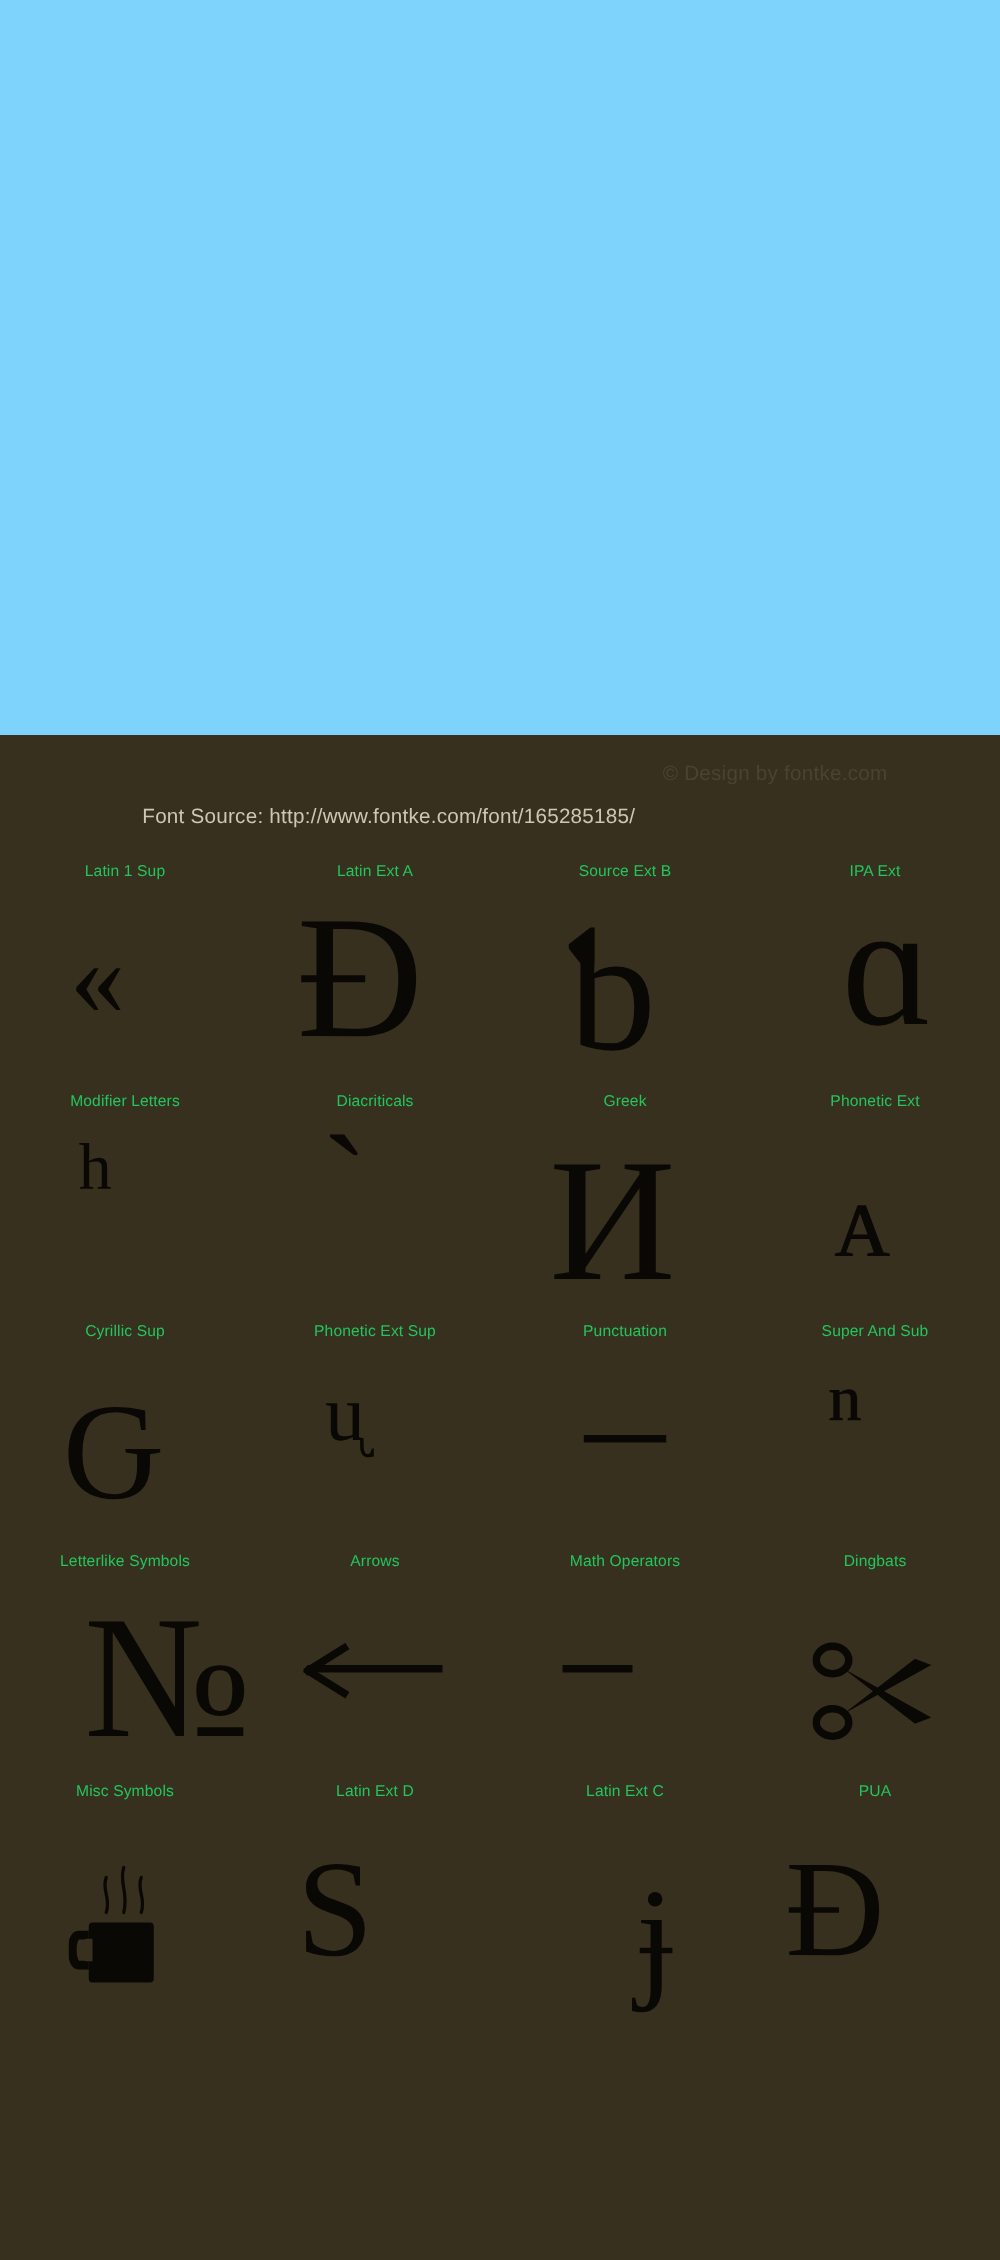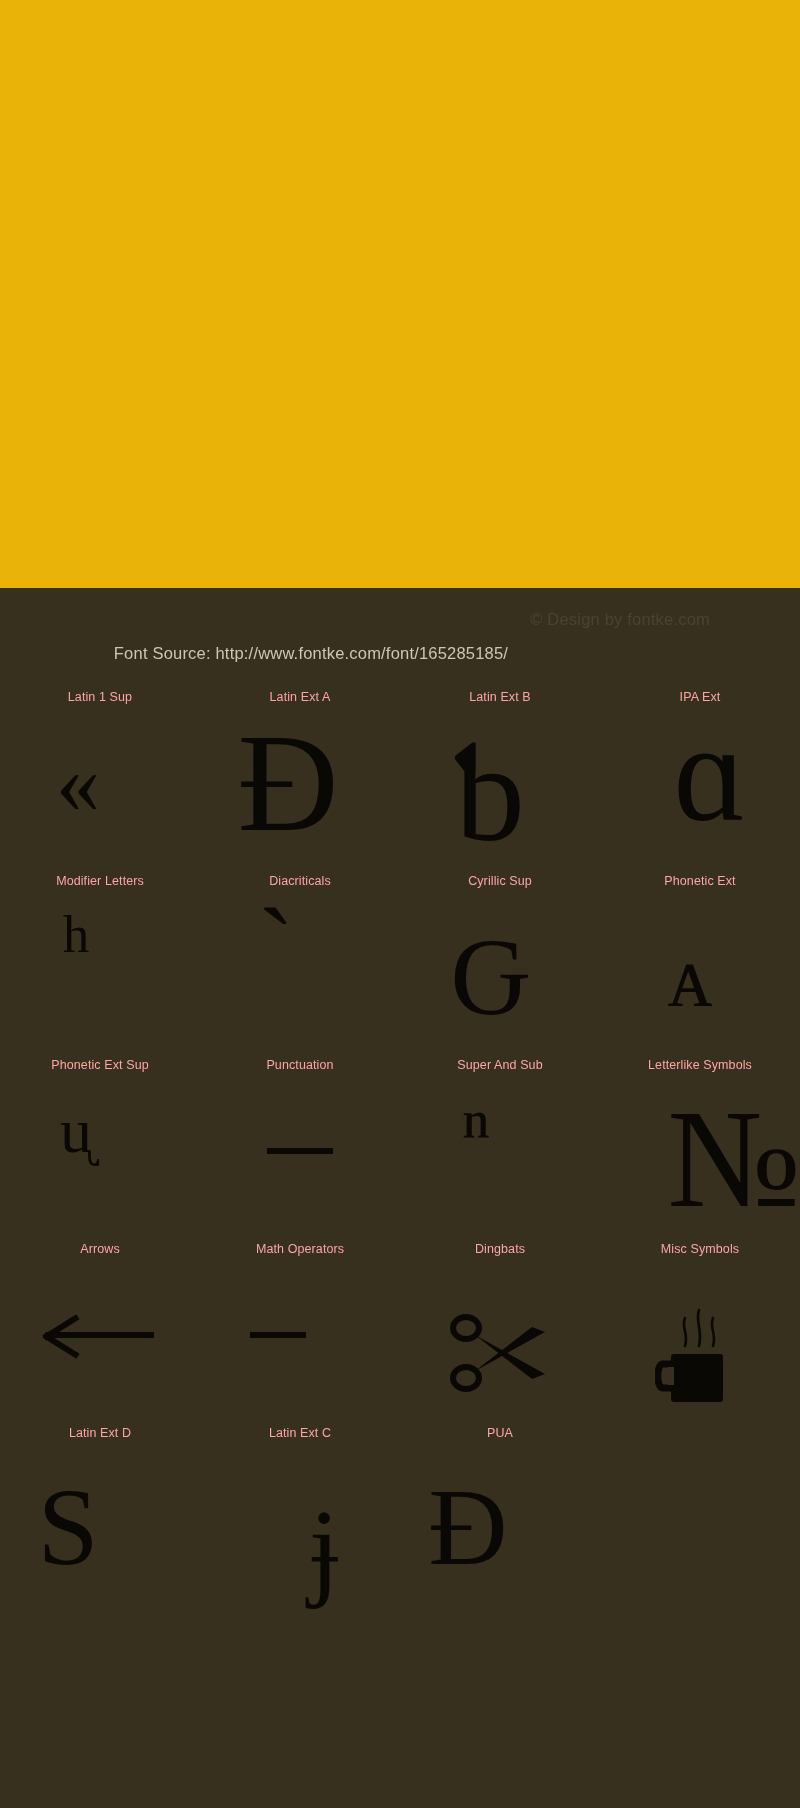--- a/index.html
+++ b/index.html
@@ -16,21 +16,21 @@
     width: 800px;
     height: 1808px;
   }
 
   
   .preview-panel {
     position: absolute;
     left: 0; top: 0;
     width: 800px;
     height: 588px;
-    background: #eab308;
+    background: #7dd3fc;
   }
 
   .copyright {
     position: absolute;
     right: 90px;
     top: 610px;
     font-size: 16.5px;
     letter-spacing: 0.2px;
     color: #4a4335;
     white-space: nowrap;
@@ -74,21 +74,21 @@
     height: 184px;
   }
 
   .block-label {
     position: absolute;
     top: 10px;
     left: 0;
     width: 200px;
     text-align: center;
     font-size: 12.5px;
-    color: #fca5a5;
+    color: #22c55e;
     letter-spacing: 0.1px;
     white-space: nowrap;
   }
 
   .block-glyph {
     position: absolute;
     top: 22px;
     left: 0;
     width: 200px;
     height: 162px;
@@ -176,49 +176,53 @@
       <div class="block-label">Latin 1 Sup</div>
       <div class="block-glyph g-sz-md nudge-l20">«</div>
     </div>
 
     <div class="block-cell">
       <div class="block-label">Latin Ext A</div>
       <div class="block-glyph g-sz-xl nudge-l10">Đ</div>
     </div>
 
     <div class="block-cell">
-      <div class="block-label">Latin Ext B</div>
+      <div class="block-label">Source Ext B</div>
       <div class="block-glyph g-sz-xl combo-l10-d10">ƅ</div>
     </div>
 
     <div class="block-cell">
       <div class="block-label">IPA Ext</div>
       <div class="block-glyph g-sz-xl combo-r10-u10">ɑ</div>
     </div>
 
     <div class="block-cell">
       <div class="block-label">Modifier Letters</div>
       <div class="block-glyph g-sz-md combo-l20-u20">ʰ</div>
     </div>
 
     <div class="block-cell">
       <div class="block-label">Diacriticals</div>
       <div class="block-glyph g-sz-lg combo-l20-u20">ˋ</div>
     </div>
 
-
+    <div class="block-cell">
+      <div class="block-label">Greek</div>
+      <div class="block-glyph g-sz-xl combo-l10-d10">И</div>
+    </div>
+
+
+    <div class="block-cell">
+      <div class="block-label">Phonetic Ext</div>
+      <div class="block-glyph g-sz-md combo-l10-d10">ᴀ</div>
+    </div>
 
     <div class="block-cell">
       <div class="block-label">Cyrillic Sup</div>
       <div class="block-glyph g-sz-lg combo-l10-d10">Ԍ</div>
-    </div>
-
-    <div class="block-cell">
-      <div class="block-label">Phonetic Ext</div>
-      <div class="block-glyph g-sz-md combo-l10-d10">ᴀ</div>
     </div>
 
     <div class="block-cell">
       <div class="block-label">Phonetic Ext Sup</div>
       <div class="block-glyph g-sz-sm combo-l20-u20">ᶙ</div>
     </div>
 
     <div class="block-cell">
       <div class="block-label">Punctuation</div>
       <div class="block-glyph">

